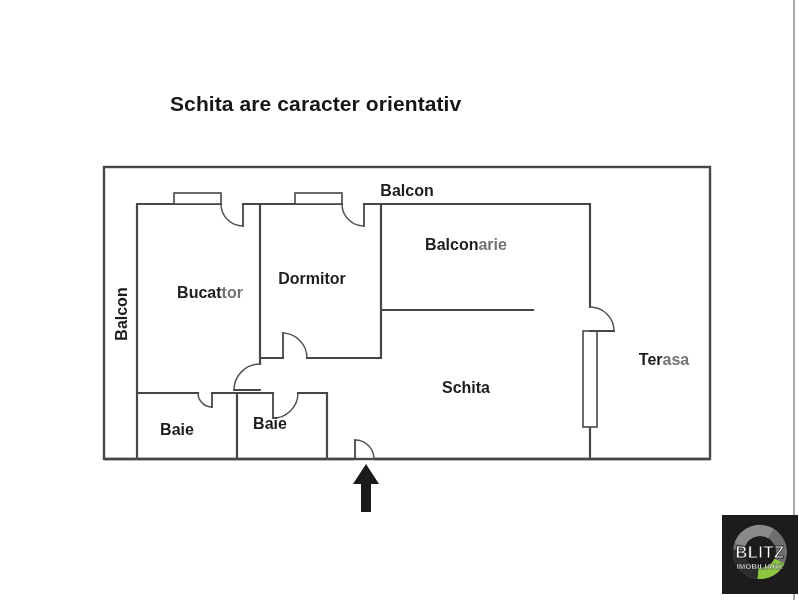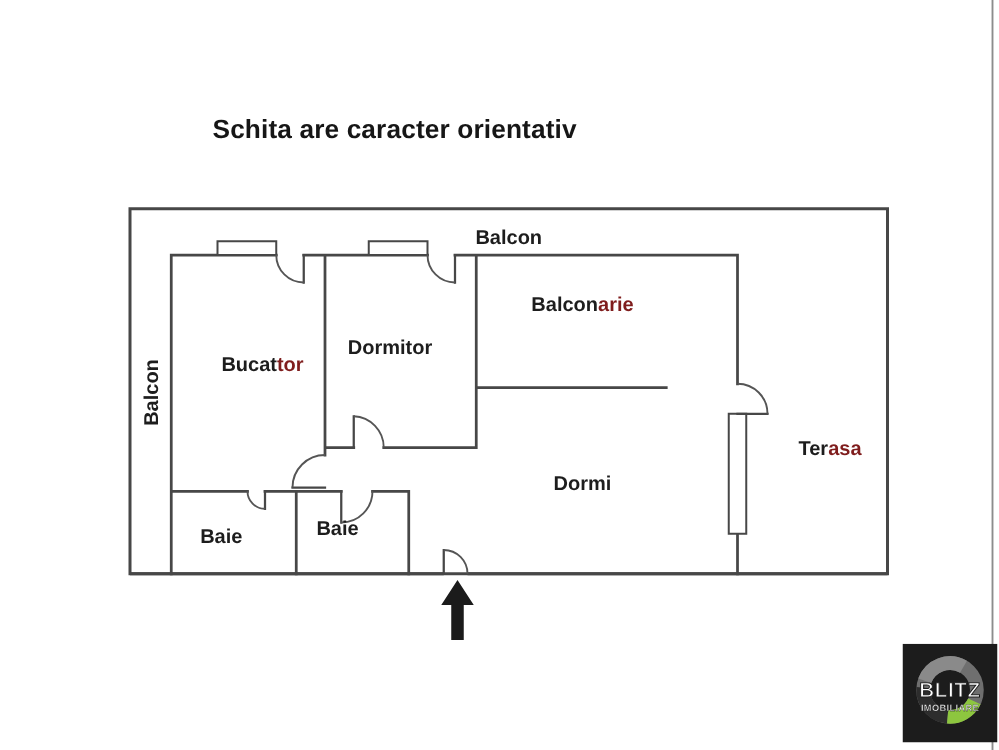--- a/index.html
+++ b/index.html
@@ -3,21 +3,21 @@
 <meta charset="utf-8">
 <style>
   html,body{margin:0;padding:0;background:#ffffff;}
   #stage{position:relative;width:799px;height:600px;background:#fff;overflow:hidden;
          font-family:"Liberation Sans", sans-serif;}
   #plan-svg{position:absolute;left:0;top:0;}
   .title{position:absolute;left:170px;top:92px;font-size:21px;font-weight:700;color:#161616;
          letter-spacing:0.1px;white-space:nowrap;}
   .room-label{position:absolute;transform:translate(-50%,-50%);font-size:16px;font-weight:600;
          color:#1d1d1d;white-space:nowrap;}
-  .room-label .gray{color:#7f1d1d;}
+  .room-label .gray{color:#737373;}
   .rot{transform:translate(-50%,-50%) rotate(-90deg);}
   #logo-box{position:absolute;left:722px;top:515px;width:76px;height:79px;}
 </style>
 </head>
 <body>
 
 <div id="stage">
 
   <div class="title">Schita are caracter orientativ</div>
 
@@ -78,21 +78,21 @@
   <div class="room-label" style="left:312px;top:279px;">
     <span>Dormitor</span><span class="gray"></span>
   </div>
   <div class="room-label" style="left:466px;top:245px;">
     <span>Balcon</span><span class="gray">arie</span>
   </div>
   <div class="room-label" style="left:664px;top:360px;">
     <span>Ter</span><span class="gray">asa</span>
   </div>
   <div class="room-label" style="left:466px;top:388px;">
-    <span>Dormi</span><span class="gray"></span>
+    <span>Schita</span><span class="gray"></span>
   </div>
   <div class="room-label" style="left:177px;top:430px;">
     <span>Baie</span><span class="gray"></span>
   </div>
   <div class="room-label" style="left:270px;top:424px;">
     <span>Baie</span><span class="gray"></span>
   </div>
 
   <div id="logo-box">
     <svg width="76" height="79" viewBox="0 0 76 79">

